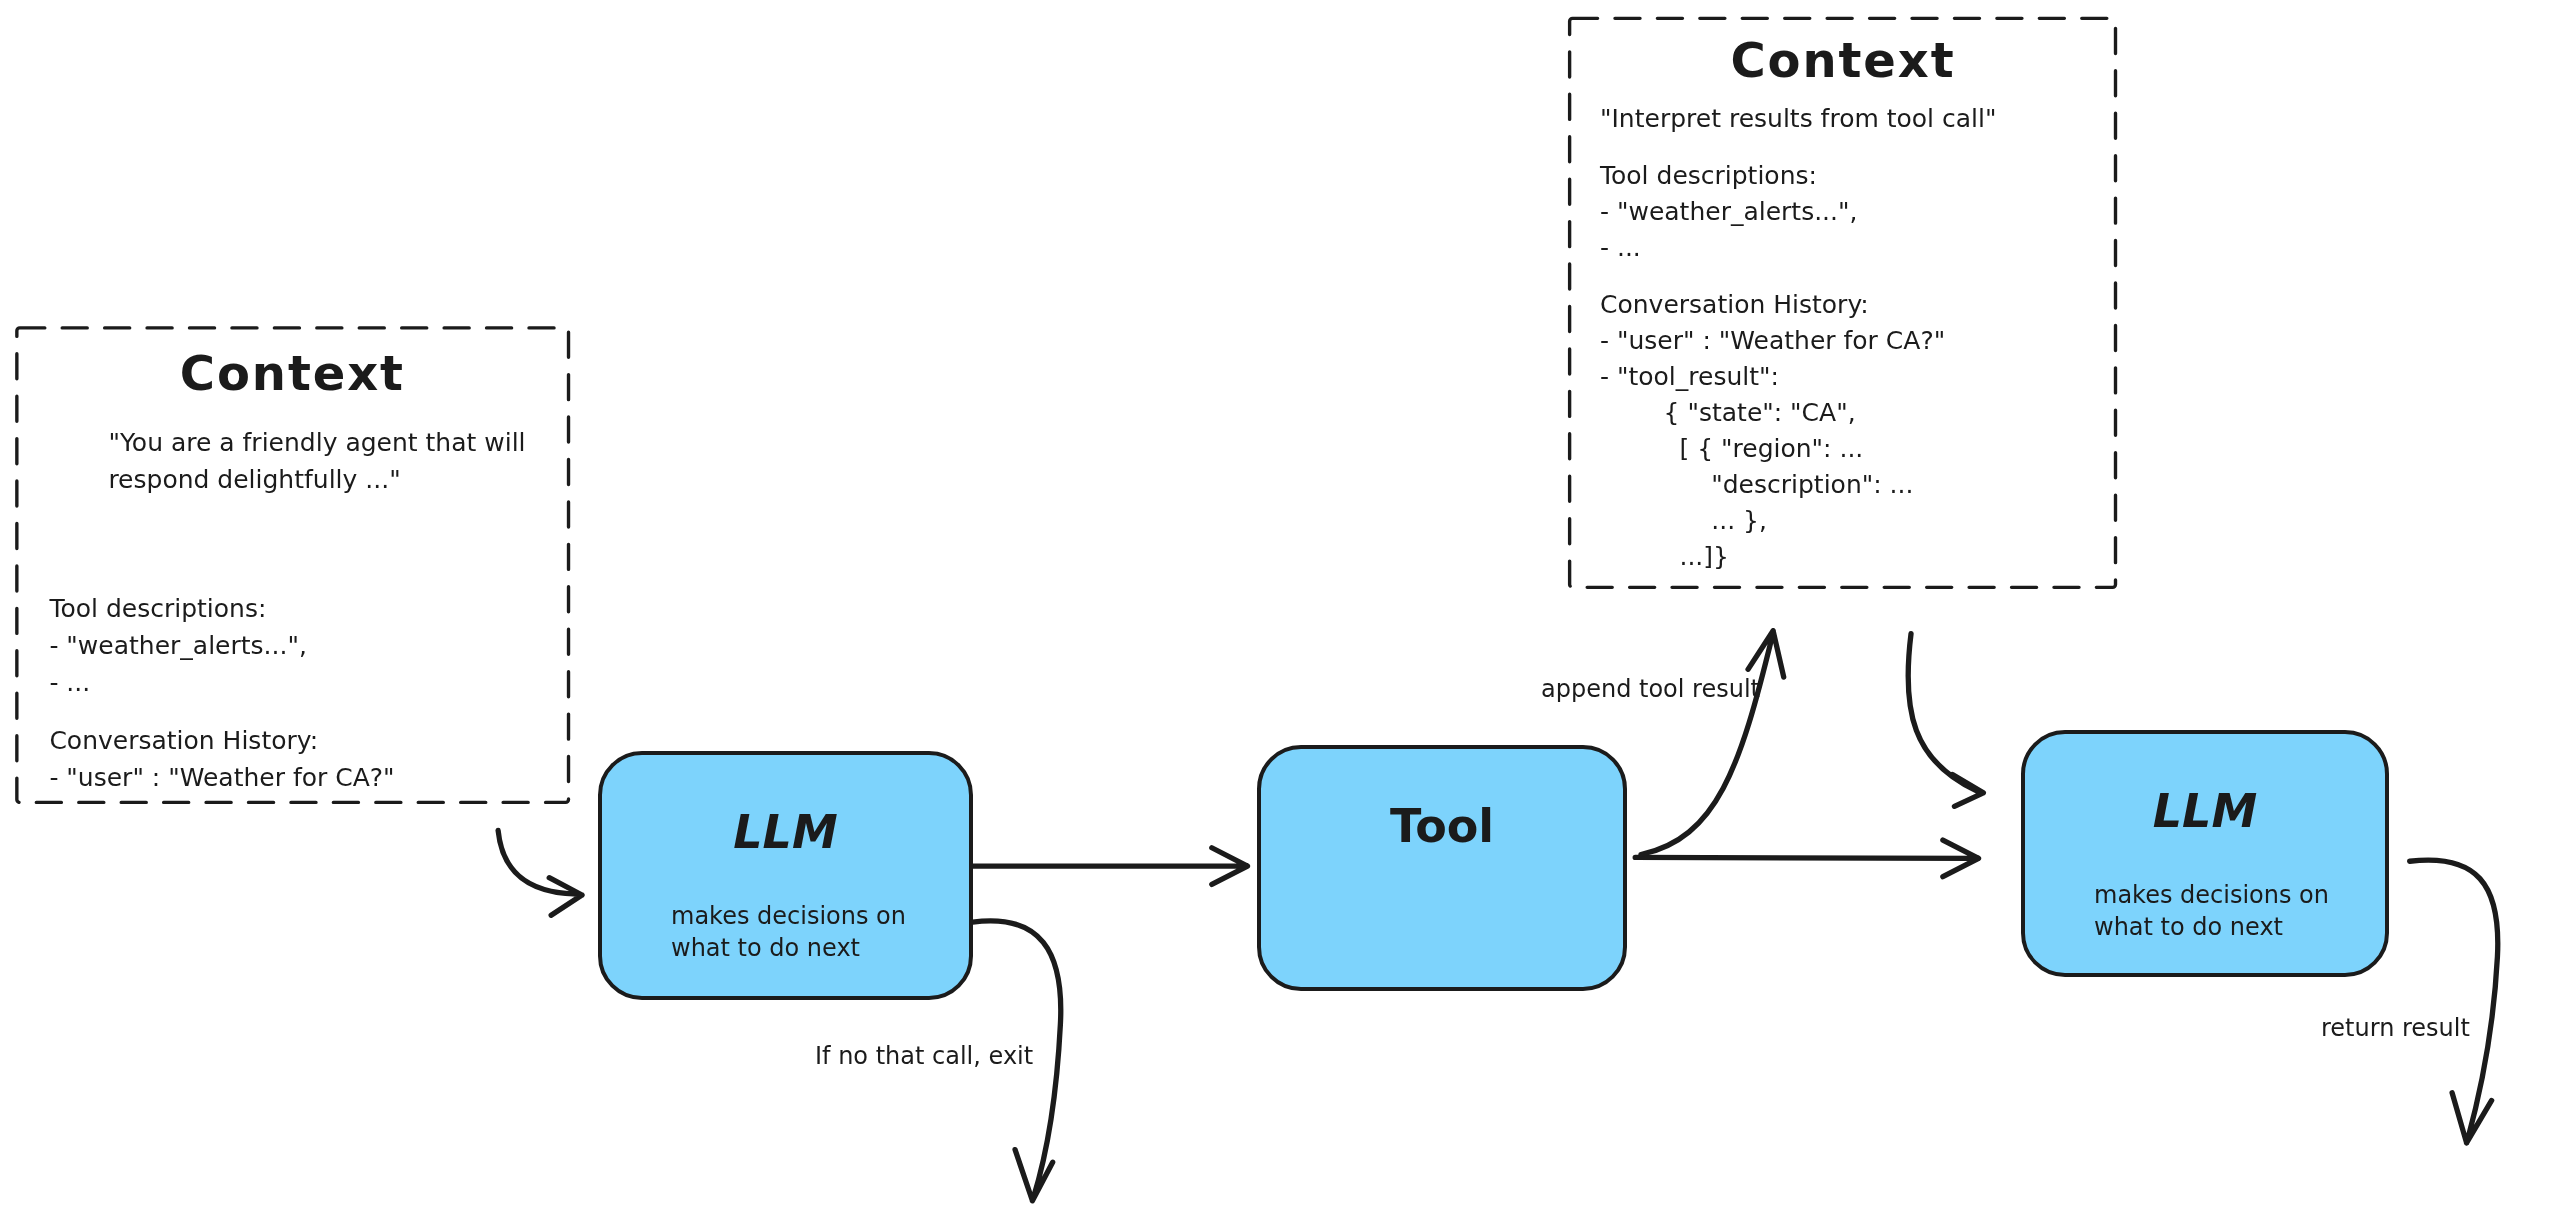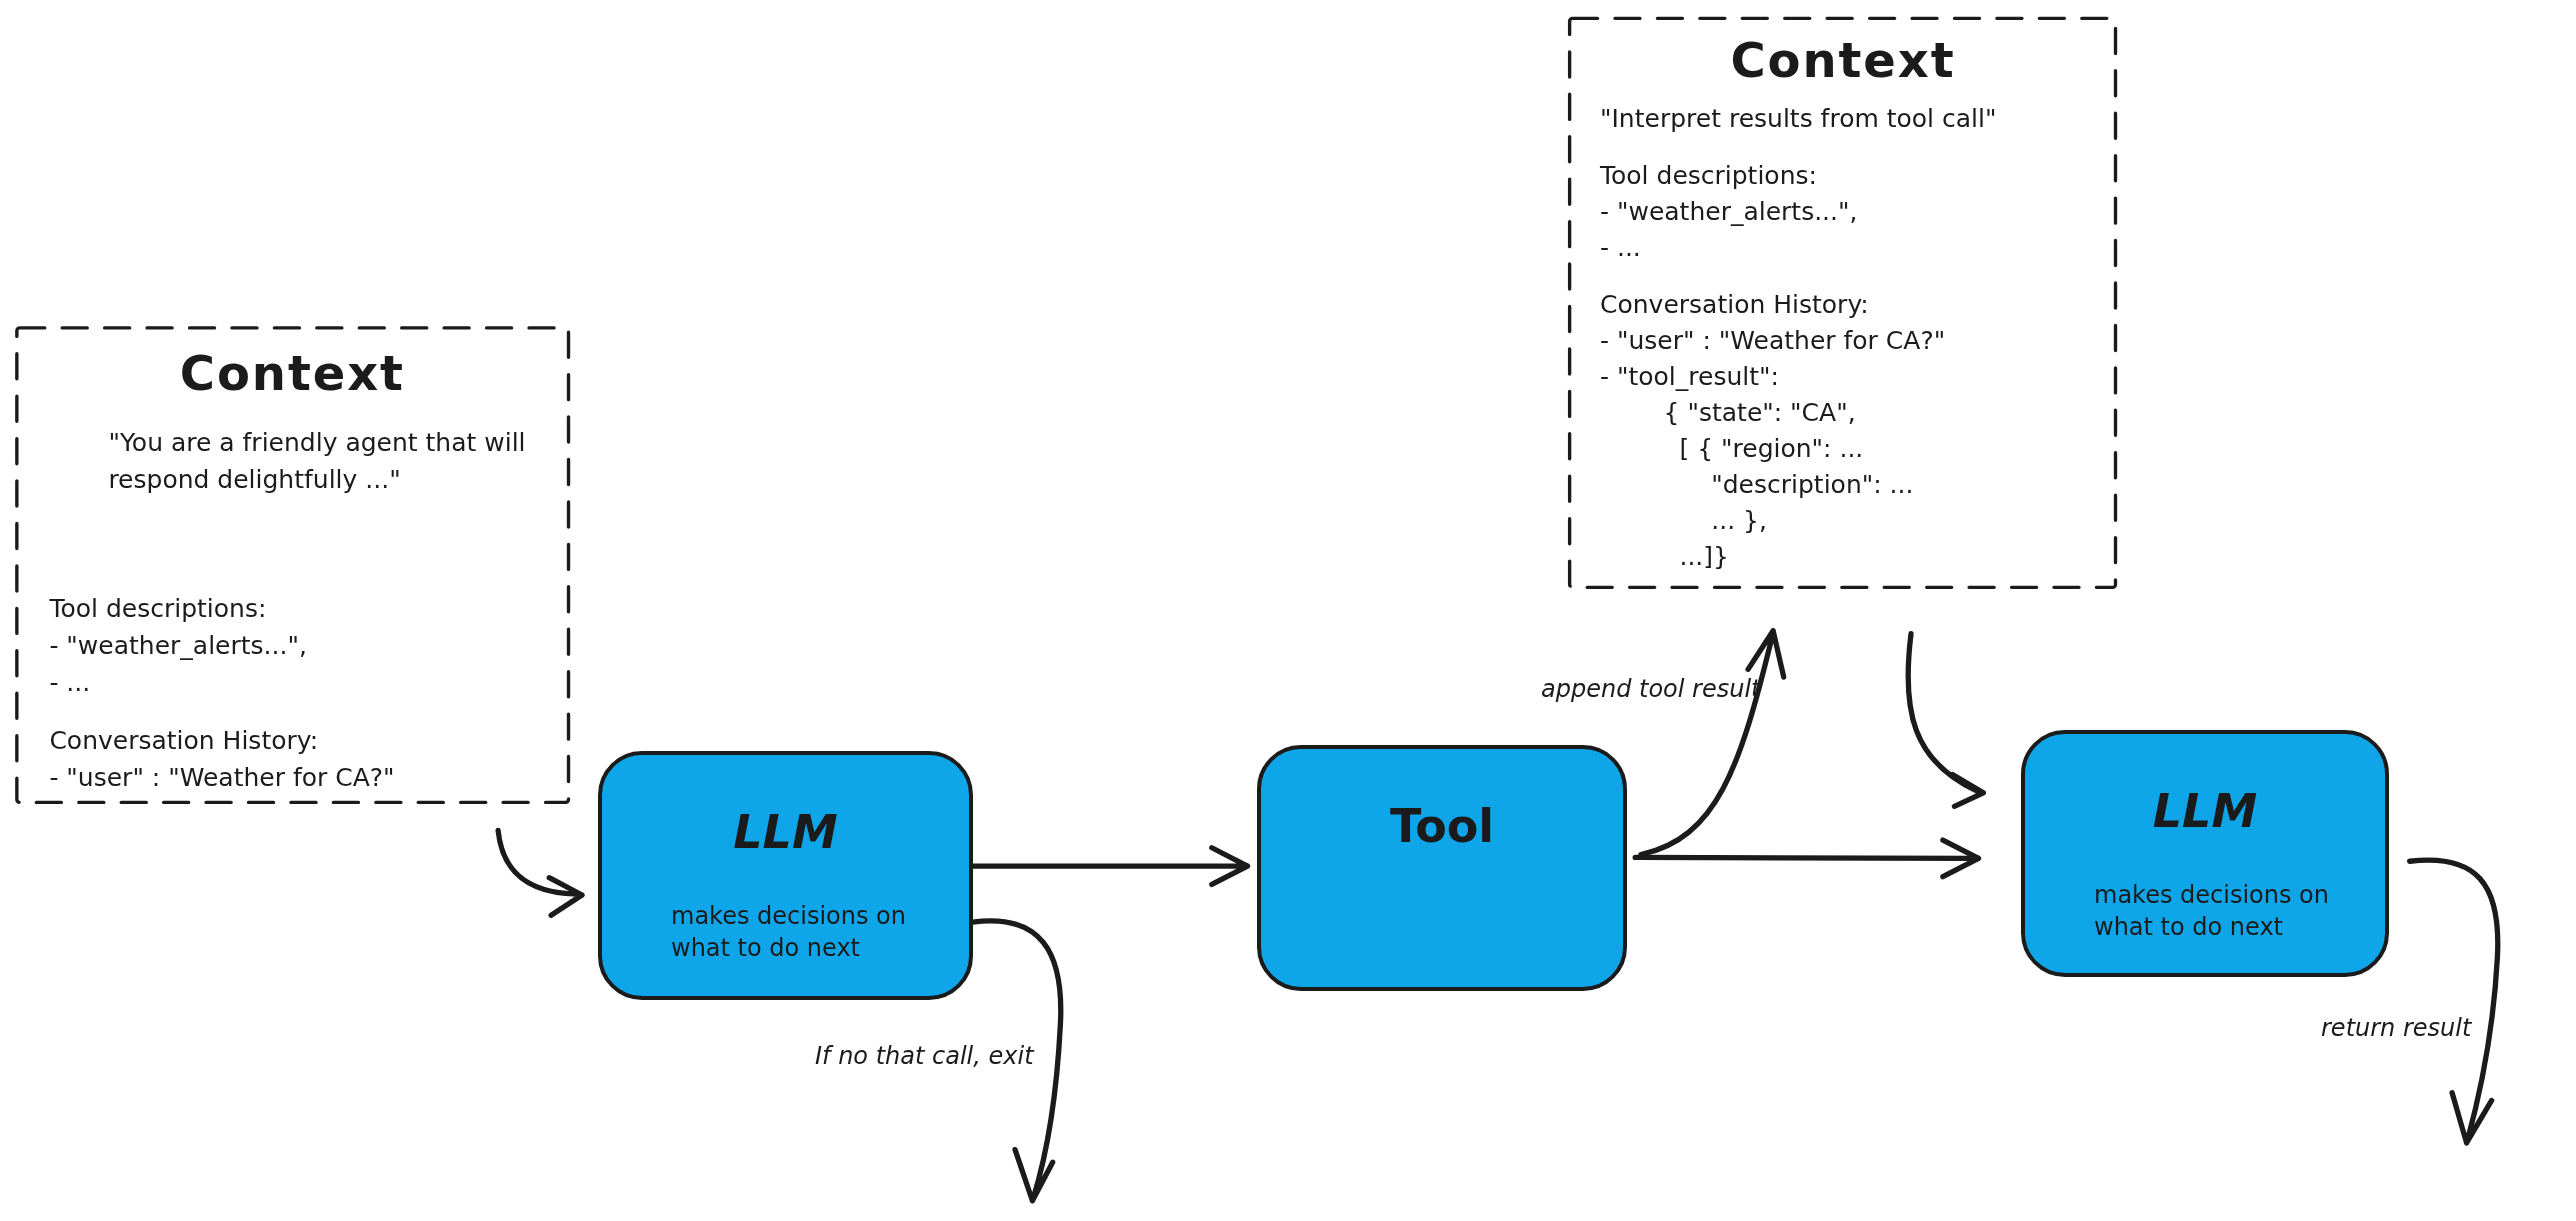--- a/index.html
+++ b/index.html
@@ -13,28 +13,28 @@
              letter-spacing:1.9px;}
   .ctx-para{position:absolute;font-size:25px;}
   .ctx-lines{position:absolute;font-size:25px;}
   .lnL,.ln2{white-space:pre;}
   .lnL{height:37px;line-height:37px;}
   .ln2{height:36px;line-height:36px;}
   .lnL:empty{height:21px;}
   .ln2:empty{height:21px;}
 
   
-  .node{position:absolute;border:4.3px solid #1b1b1b;border-radius:44px;background:#0ea5e9;}
+  .node{position:absolute;border:4.3px solid #1b1b1b;border-radius:44px;background:#7dd3fc;}
   .node-title{position:absolute;top:50px;left:0;width:100%;text-align:center;
               font-size:46px;font-weight:bold;}
   .node-title.italic{font-style:italic;}
   .node-desc{position:absolute;top:145px;left:69px;font-size:24px;line-height:32px;}
   .node-desc div{white-space:pre;}
 
-  .edge-label{position:absolute;font-size:24px;white-space:pre;font-style:italic;}
+  .edge-label{position:absolute;font-size:24px;white-space:pre;}
 </style>
 </head>
 <body>
 
 <div class="canvas">
 
   <svg class="overlay" viewBox="0 0 2670 1266">
     <g fill="none" stroke="#1b1b1b" stroke-linecap="round" stroke-linejoin="round">
 
       <rect x="17" y="340" width="572" height="492" rx="3" stroke-width="3.5" stroke-dasharray="26 18"></rect>

